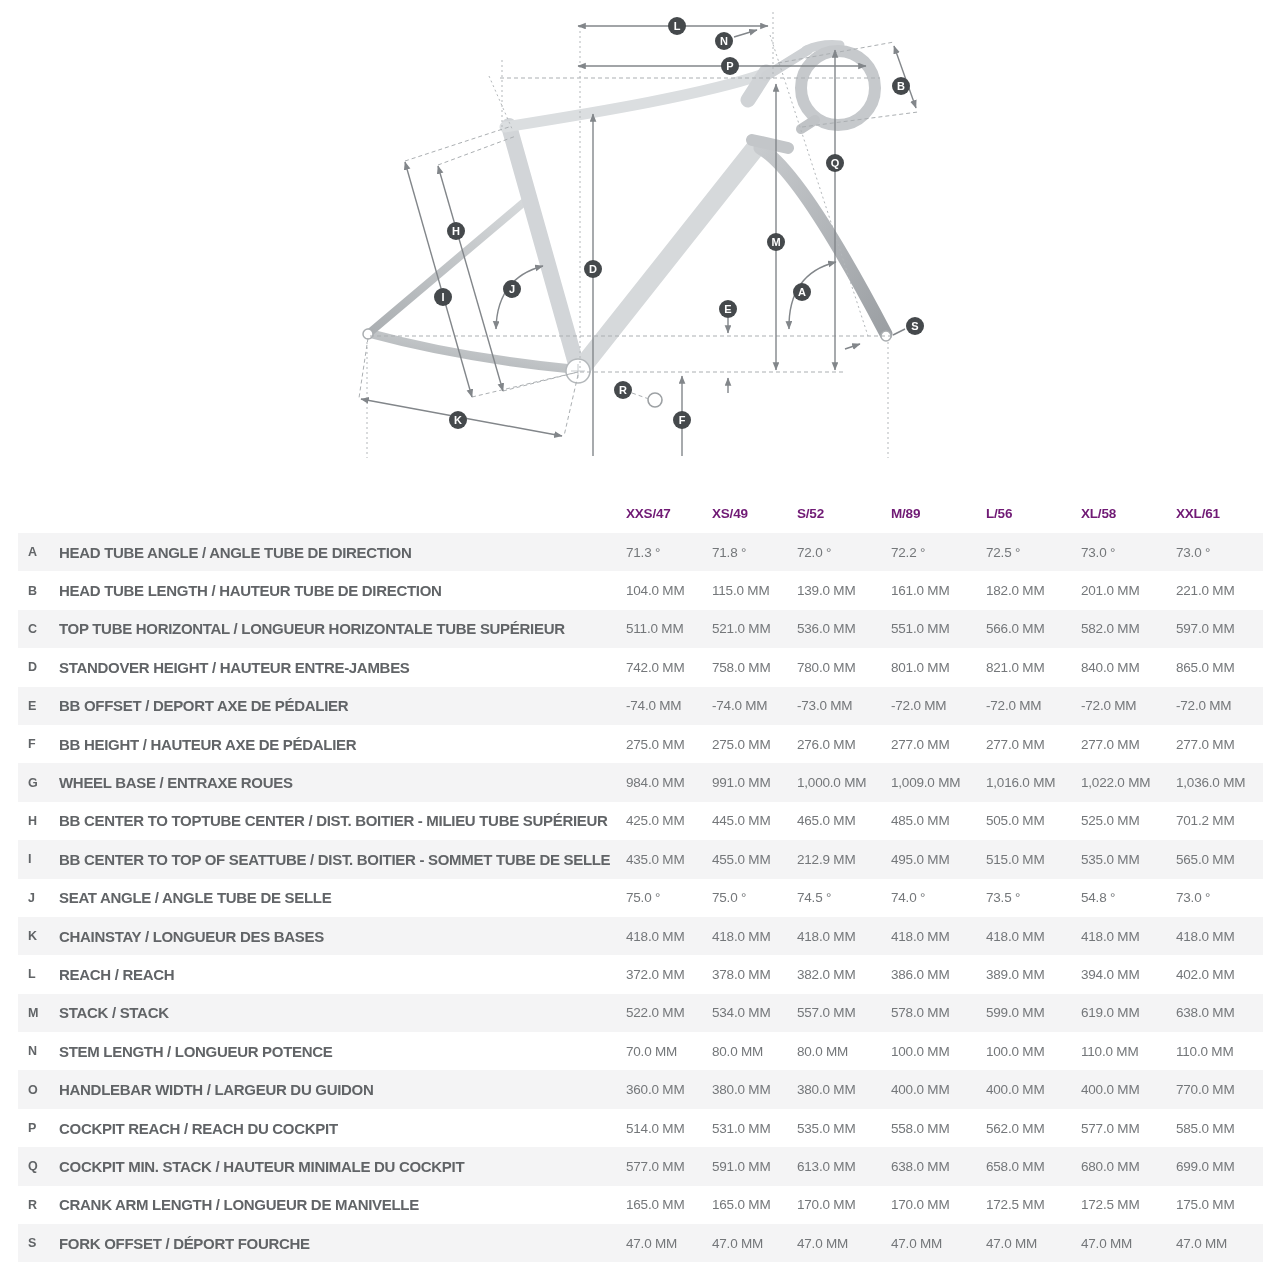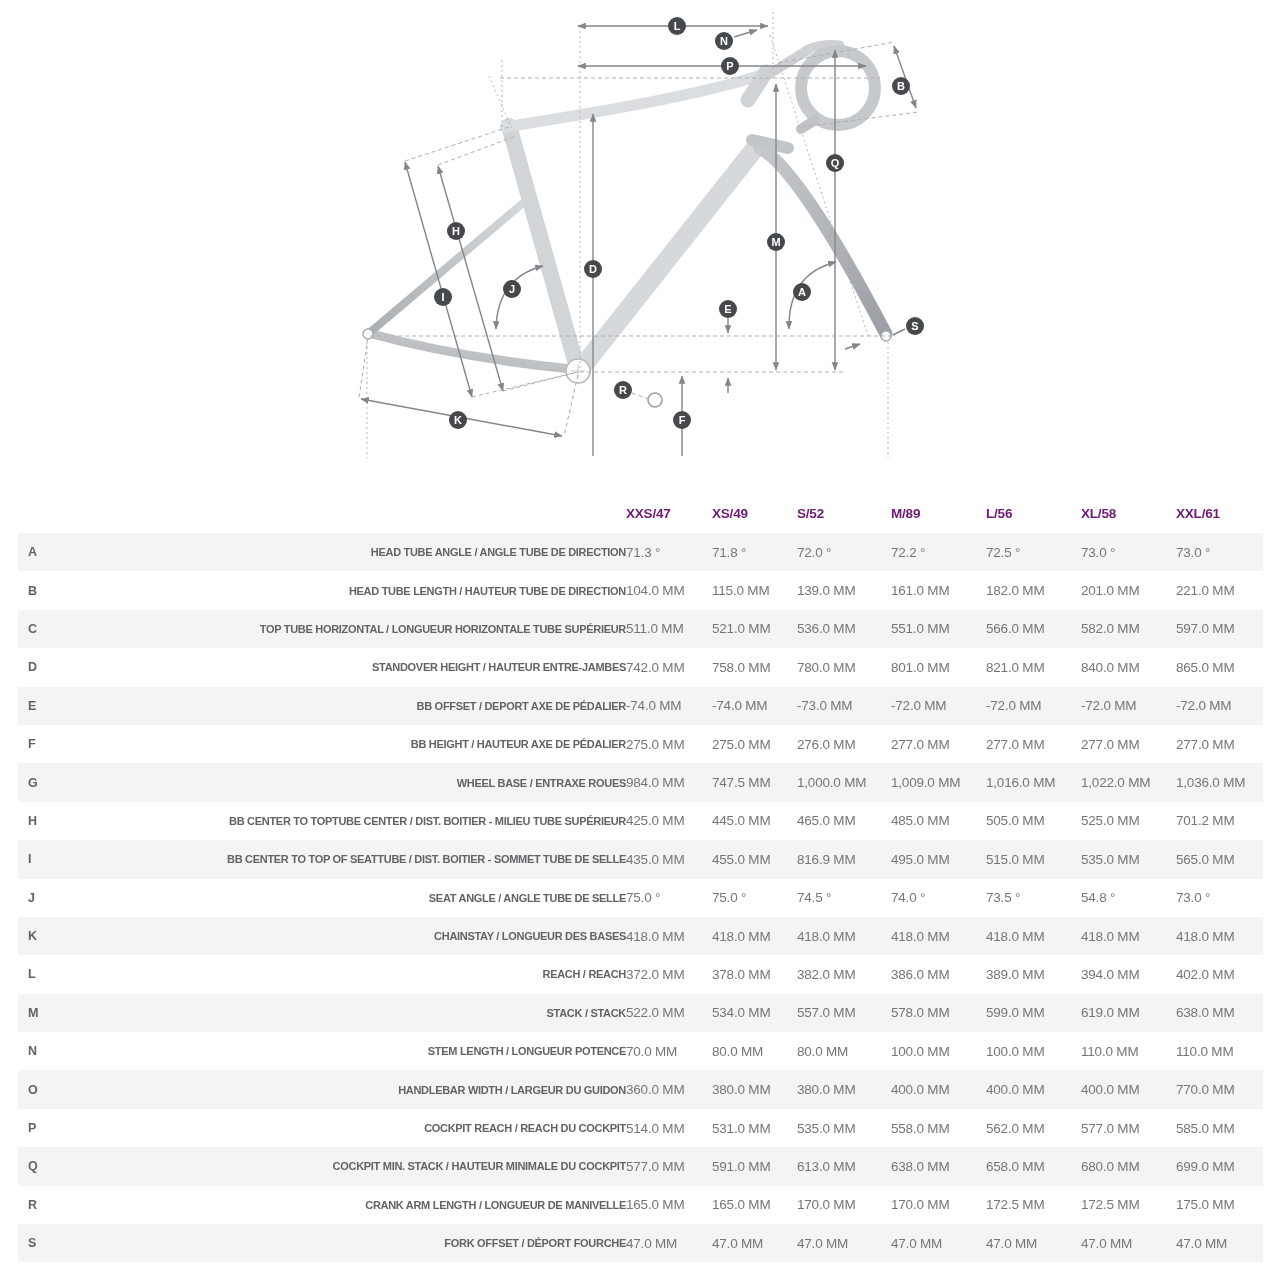--- a/index.html
+++ b/index.html
@@ -32,21 +32,21 @@
   }
   table.geo tbody td{
     height:38.4px;padding:0;vertical-align:middle;
     font-size:13.5px;font-weight:normal;color:#74777a;letter-spacing:-0.2px;
     white-space:nowrap;overflow:hidden;
   }
   table.geo td.letter{
     font-size:12.5px;font-weight:bold;color:#616467;padding-left:10px;
   }
   table.geo td.desc{
-    font-size:11px;font-weight:bold;color:#616467;letter-spacing:-0.3px;text-align:right;
+    font-size:15px;font-weight:bold;color:#616467;letter-spacing:-0.3px;
   }
   table.geo tr.stripe{background:#f4f4f5;}
 </style>
 </head>
 <body>
 
 <div class="diagram-wrap">
 <svg width="1280" height="478" viewBox="0 0 1280 478" xmlns="http://www.w3.org/2000/svg">
   <defs>
     <marker id="arrE" markerWidth="7" markerHeight="6" refX="5.6" refY="2.4" orient="auto">
@@ -287,21 +287,21 @@
         <td>276.0 MM</td>
         <td>277.0 MM</td>
         <td>277.0 MM</td>
         <td>277.0 MM</td>
         <td>277.0 MM</td>
       </tr>
       <tr class="stripe">
         <td class="letter">G</td>
         <td class="desc">WHEEL BASE / ENTRAXE ROUES</td>
         <td>984.0 MM</td>
-        <td>747.5 MM</td>
+        <td>991.0 MM</td>
         <td>1,000.0 MM</td>
         <td>1,009.0 MM</td>
         <td>1,016.0 MM</td>
         <td>1,022.0 MM</td>
         <td>1,036.0 MM</td>
       </tr>
       <tr>
         <td class="letter">H</td>
         <td class="desc">BB CENTER TO TOPTUBE CENTER / DIST. BOITIER - MILIEU TUBE SUPÉRIEUR</td>
         <td>425.0 MM</td>
@@ -310,21 +310,21 @@
         <td>485.0 MM</td>
         <td>505.0 MM</td>
         <td>525.0 MM</td>
         <td>701.2 MM</td>
       </tr>
       <tr class="stripe">
         <td class="letter">I</td>
         <td class="desc">BB CENTER TO TOP OF SEATTUBE / DIST. BOITIER - SOMMET TUBE DE SELLE</td>
         <td>435.0 MM</td>
         <td>455.0 MM</td>
-        <td>816.9 MM</td>
+        <td>212.9 MM</td>
         <td>495.0 MM</td>
         <td>515.0 MM</td>
         <td>535.0 MM</td>
         <td>565.0 MM</td>
       </tr>
       <tr>
         <td class="letter">J</td>
         <td class="desc">SEAT ANGLE / ANGLE TUBE DE SELLE</td>
         <td>75.0 °</td>
         <td>75.0 °</td>

